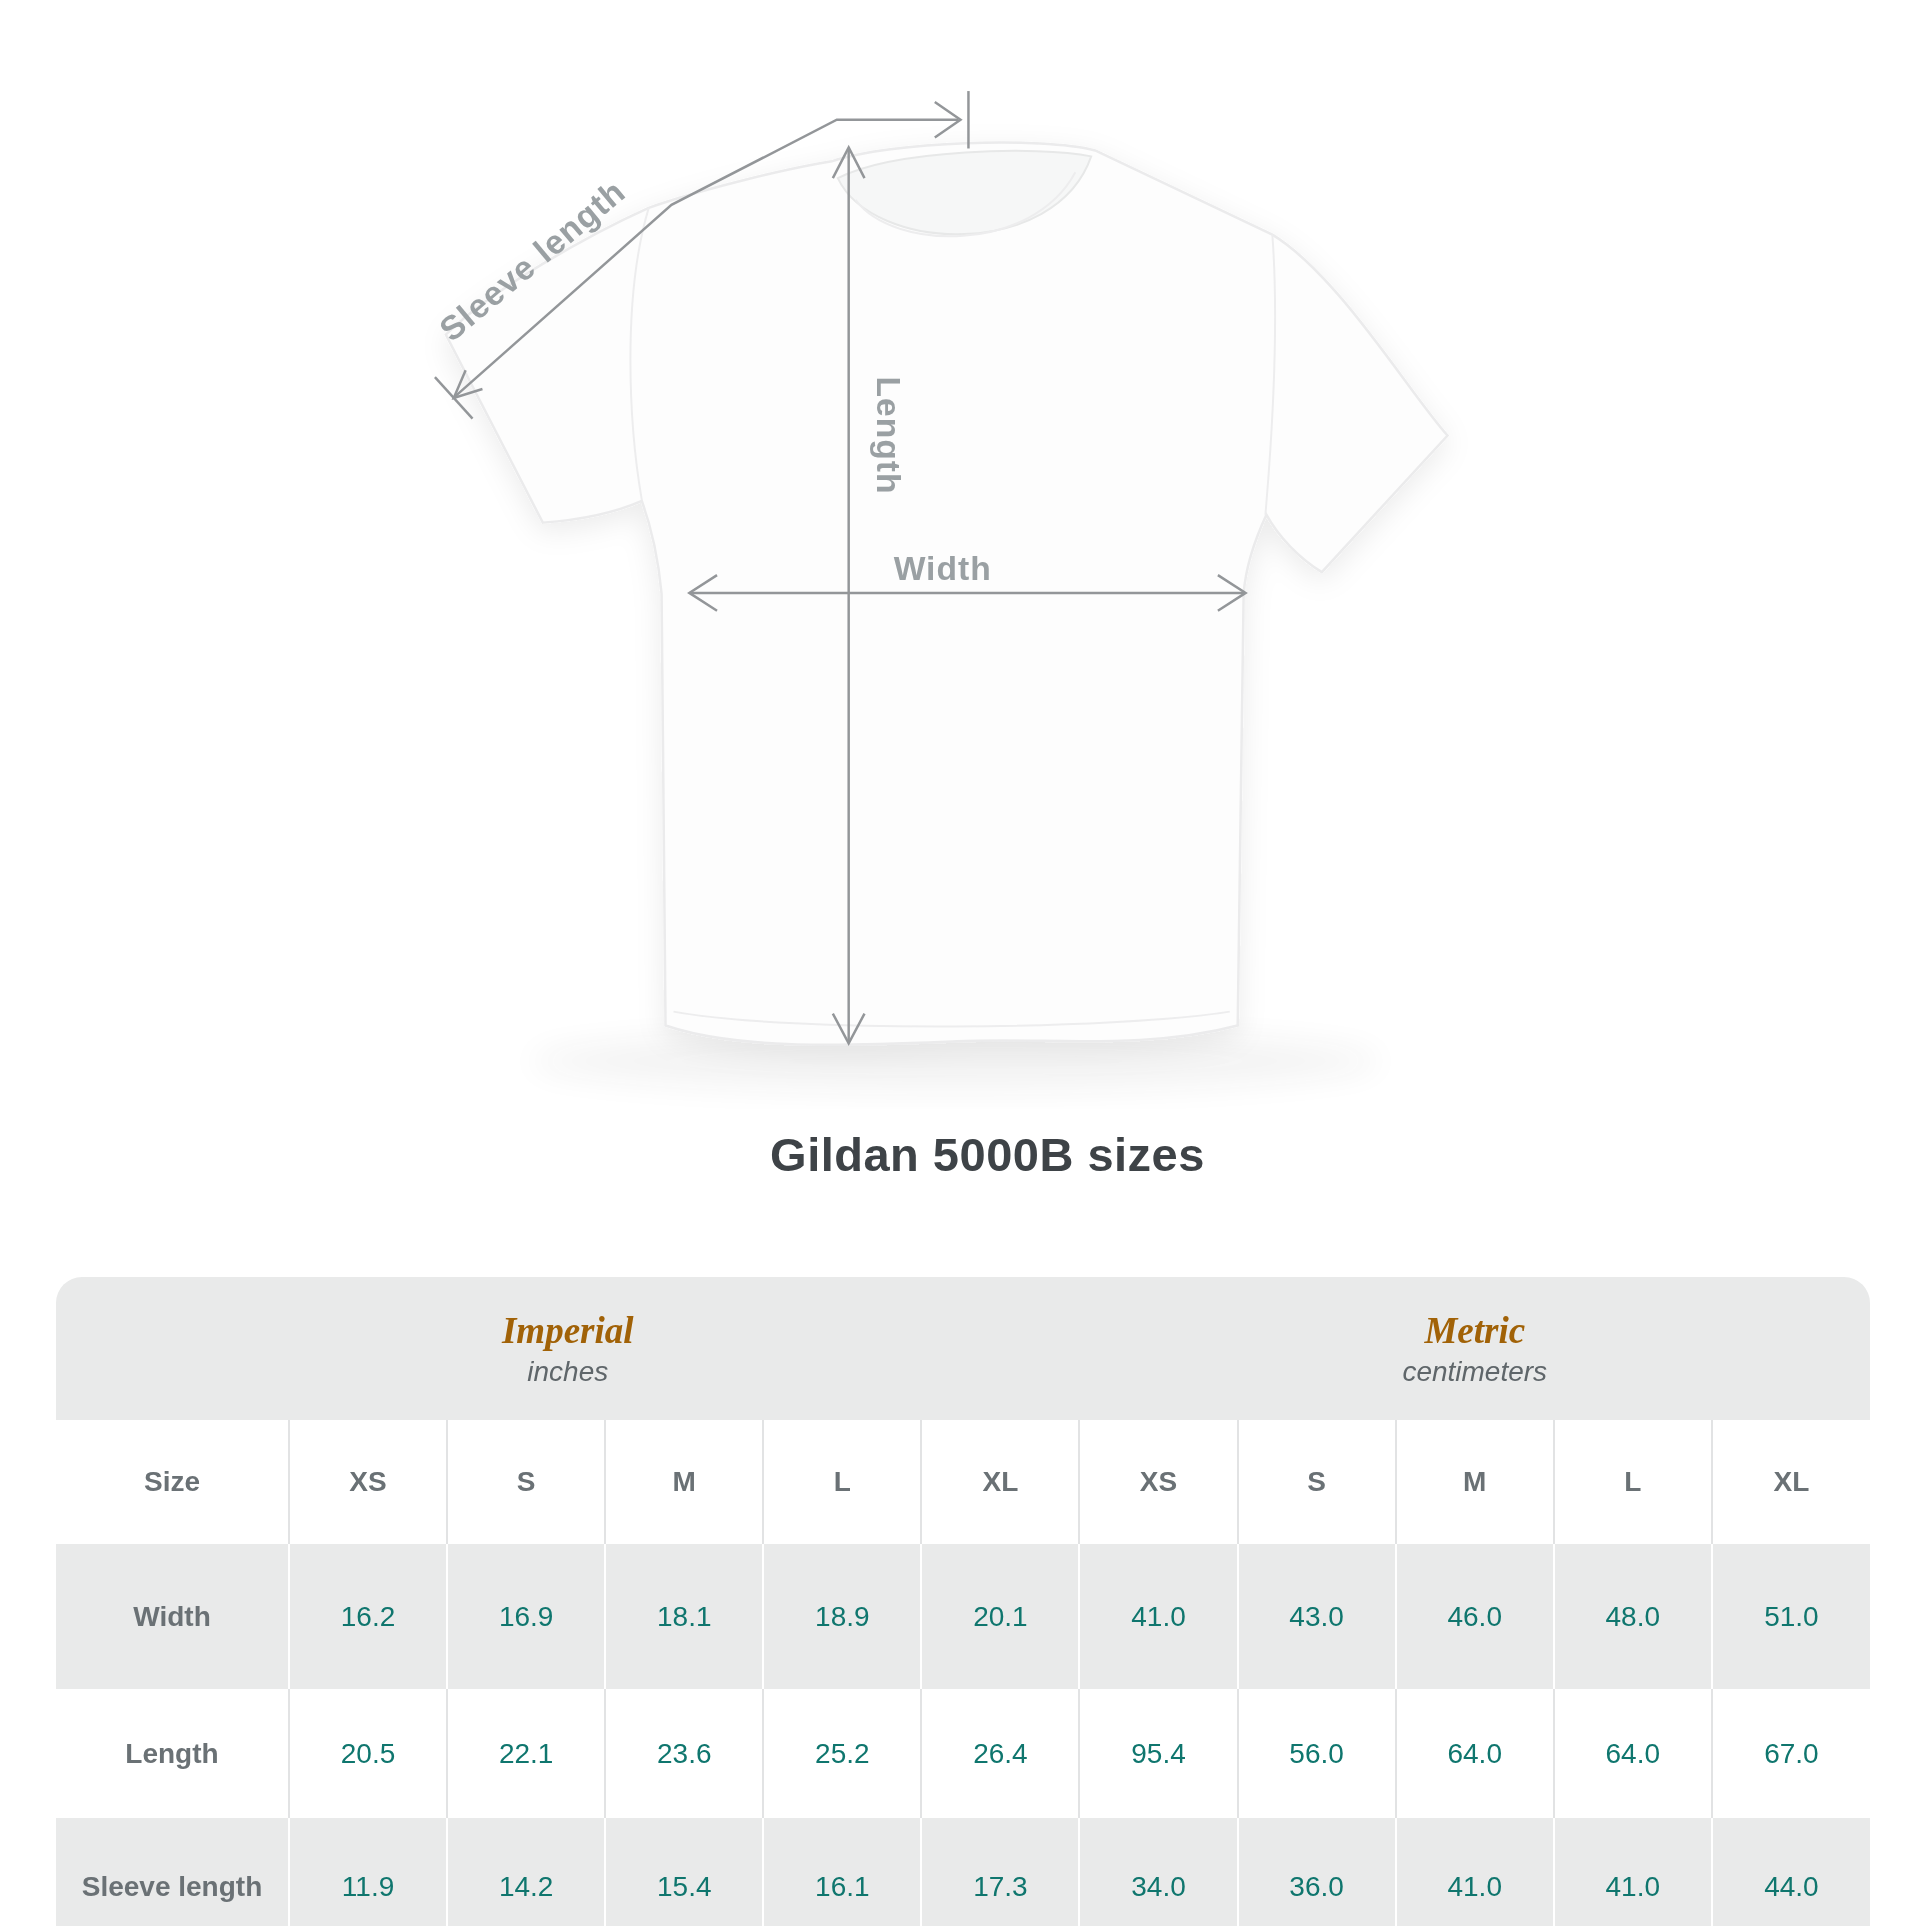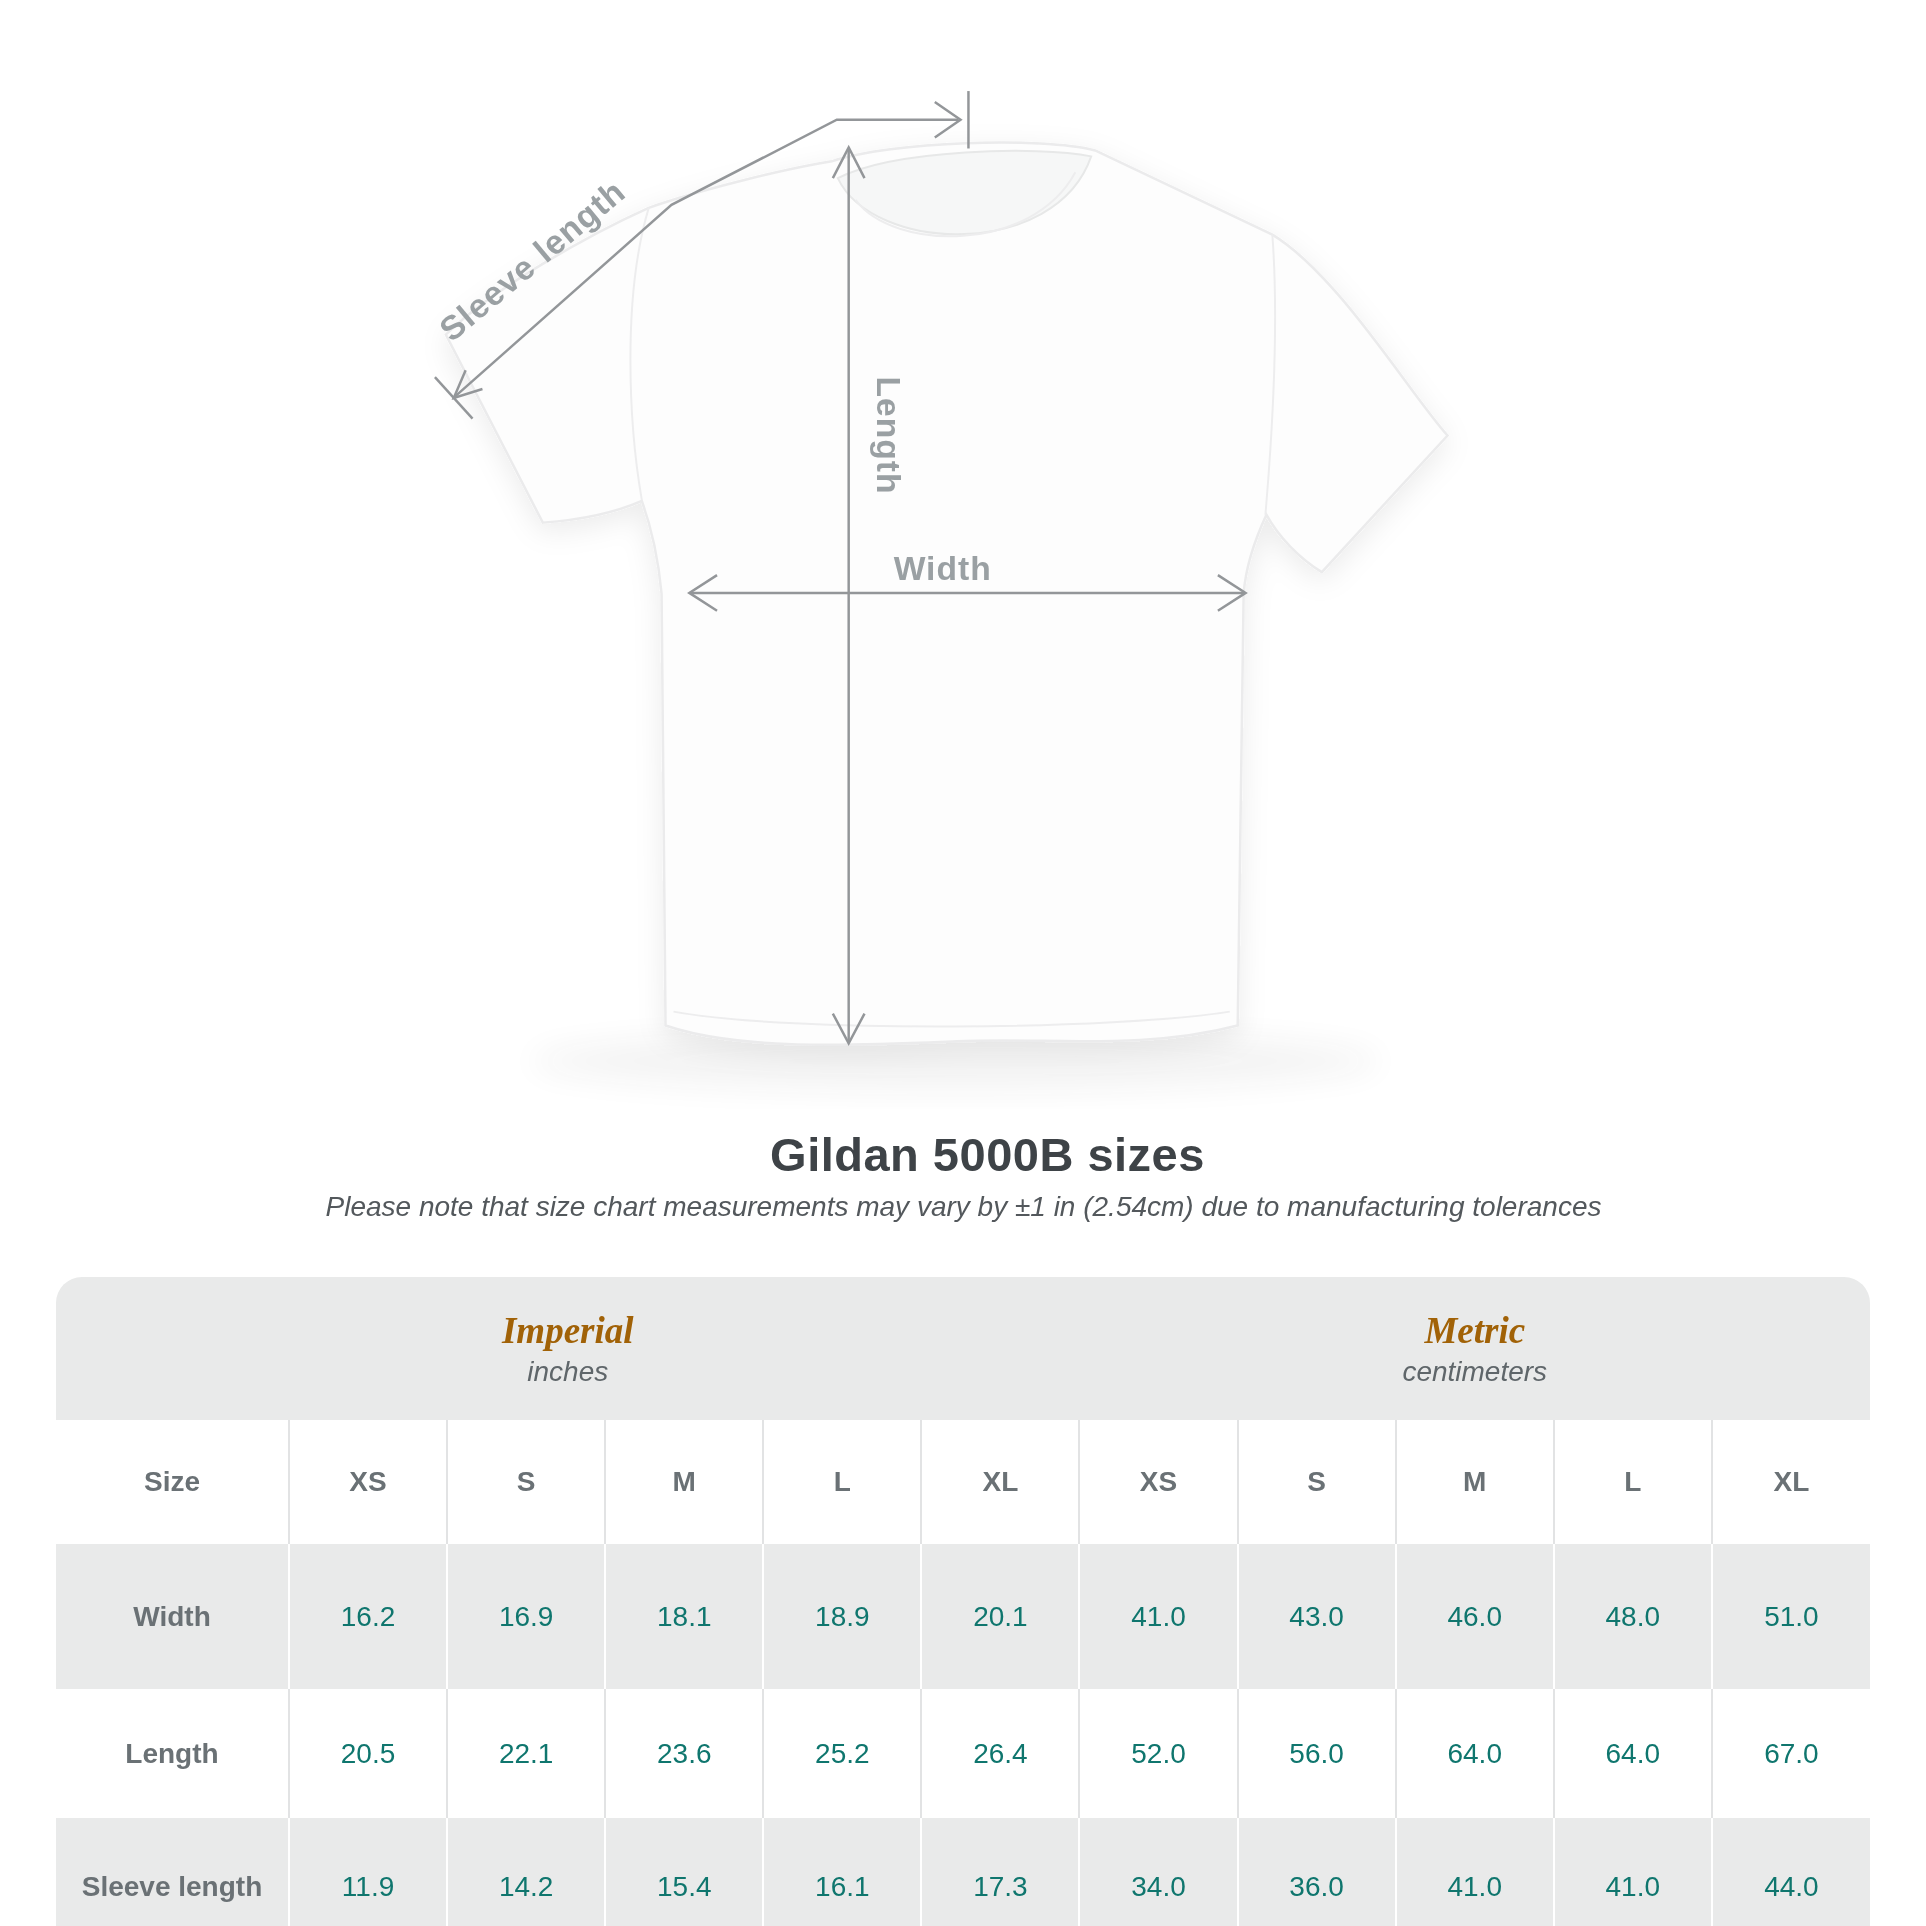--- a/index.html
+++ b/index.html
@@ -124,21 +124,20 @@
         </g>
       </g>
 
       <text class="dimlabel" transform="translate(545,272) rotate(-40)" text-anchor="middle">Sleeve length</text>
       <text class="dimlabel" transform="translate(886,440) rotate(90)" text-anchor="middle">Length</text>
       <text class="dimlabel" x="952" y="586" text-anchor="middle">Width</text>
     </svg>
   </div>
 
   <h1 class="title">Gildan 5000B sizes</h1>
-  <p class="subtitle">Please note that size chart measurements may vary by ±1 in (2.54cm) due to manufacturing tolerances</p>
 
   <div class="table-wrap">
     <table>
       <colgroup>
         <col class="c0">
           <col>
           <col>
           <col>
           <col>
           <col>
@@ -188,21 +187,21 @@
         <td class="val">51.0</td>
       </tr>
 
       <tr class="r-length light">
         <th class="rowlabel">Length</th>
         <td class="val">20.5</td>
         <td class="val">22.1</td>
         <td class="val">23.6</td>
         <td class="val">25.2</td>
         <td class="val">26.4</td>
-        <td class="val">52.0</td>
+        <td class="val">95.4</td>
         <td class="val">56.0</td>
         <td class="val">64.0</td>
         <td class="val">64.0</td>
         <td class="val">67.0</td>
       </tr>
 
       <tr class="r-sleeve shade">
         <th class="rowlabel">Sleeve length</th>
         <td class="val">11.9</td>
         <td class="val">14.2</td>

